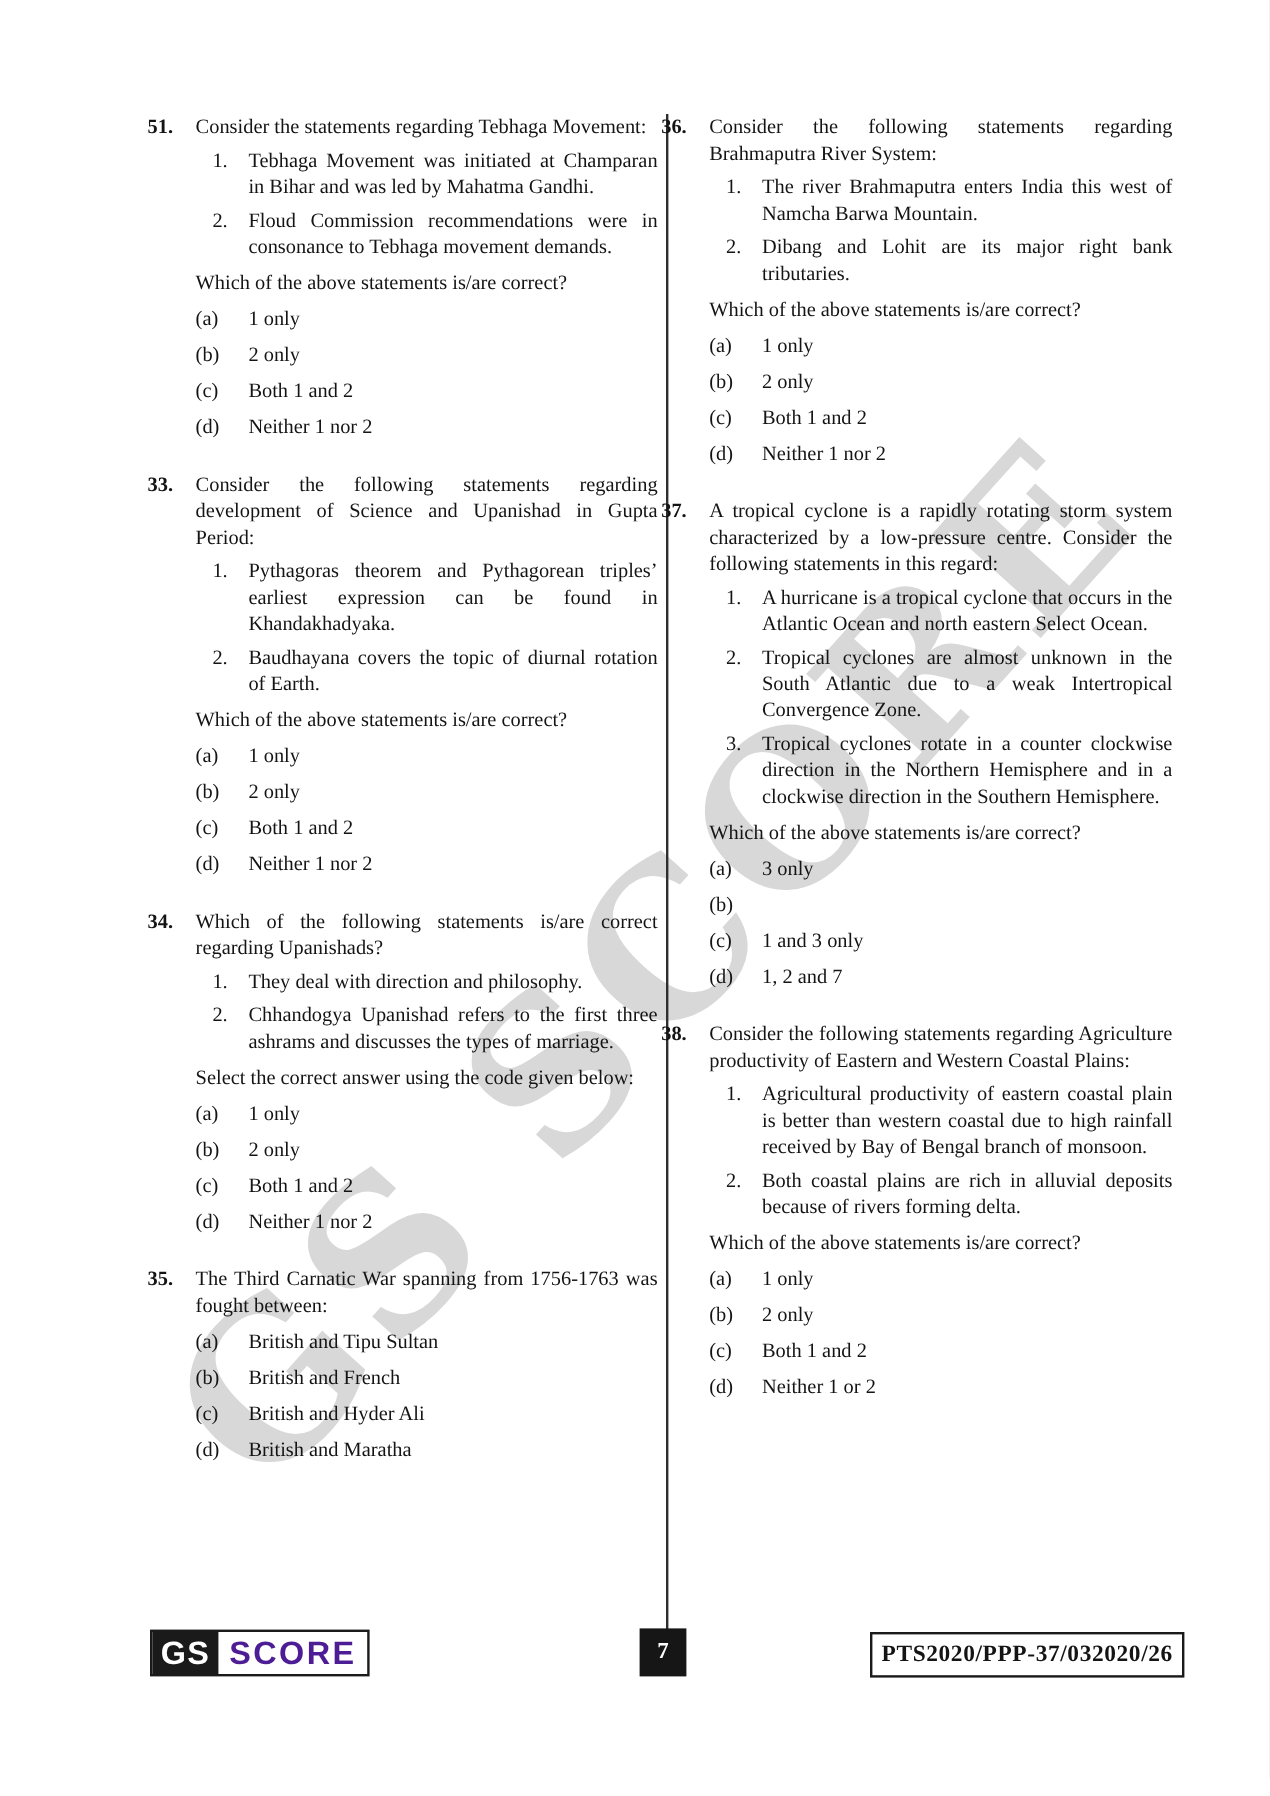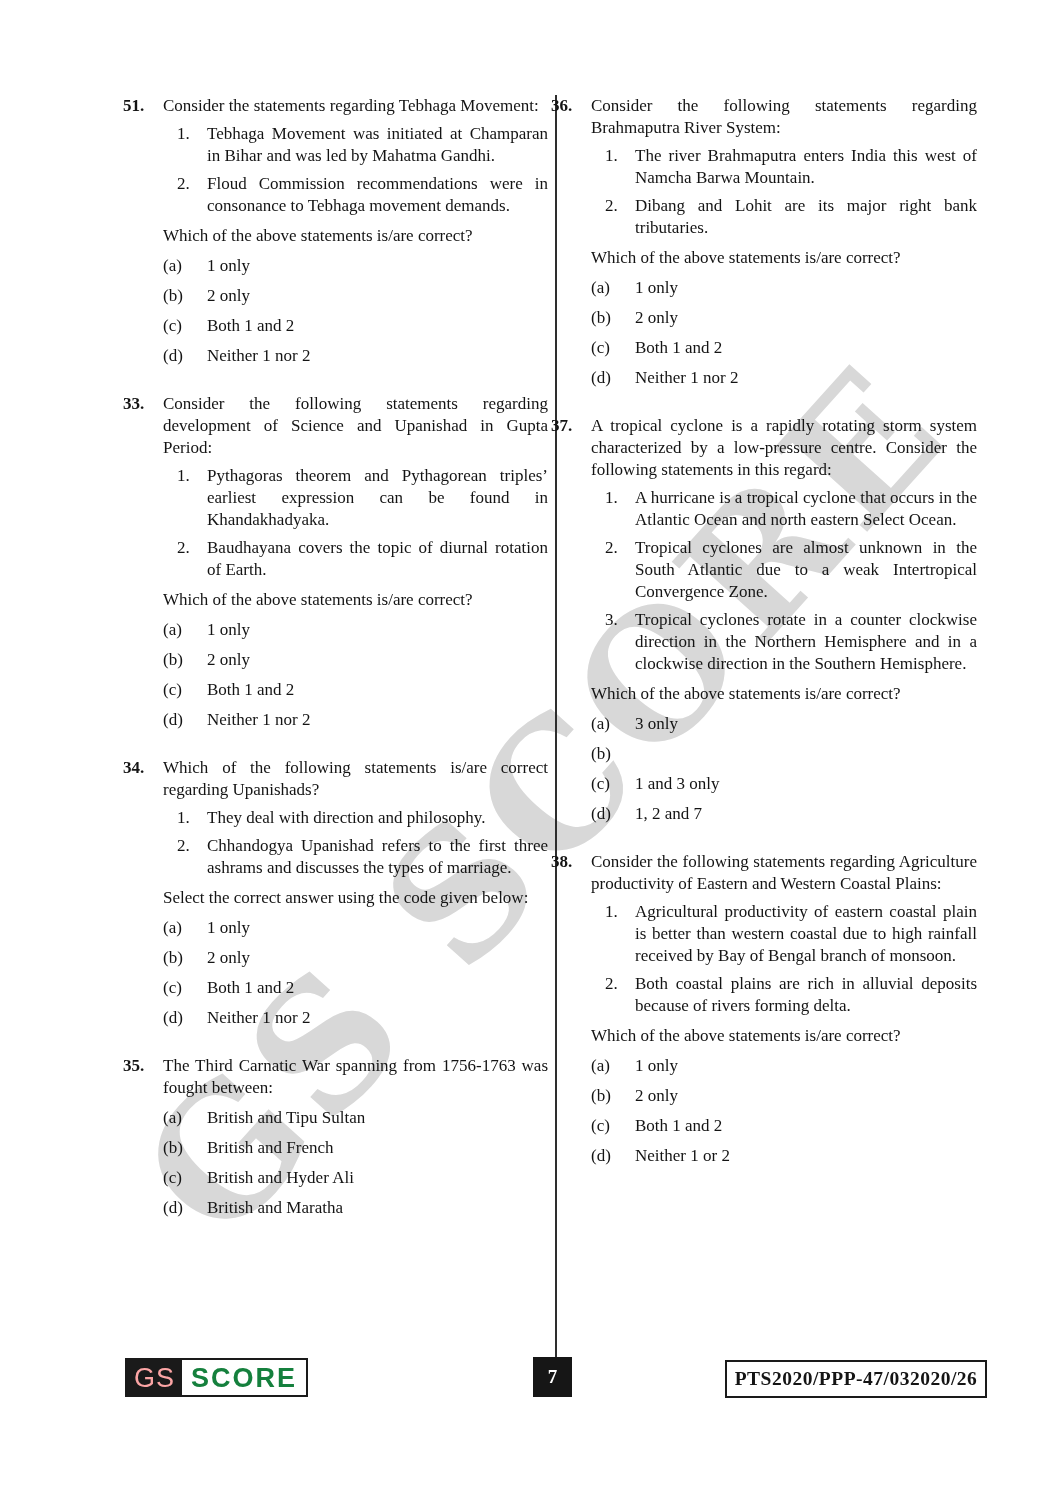--- a/index.html
+++ b/index.html
@@ -17,23 +17,23 @@
   .intro{text-align:justify;}
   .statements{margin-left:14px;margin-top:2px;}
   .statement{display:grid;grid-template-columns:30px 1fr;margin-top:6px;}
   .stext{text-align:justify;}
   .prompt{margin-top:8px;}
   .options{margin-top:2px;}
   .option{display:grid;grid-template-columns:44px 1fr;margin-top:8px;}
   
   .footer-logo{position:absolute;left:125px;top:1358px;height:39px;display:flex;align-items:stretch;
         border:2px solid #1a1a1a;background:#fff;z-index:2;box-sizing:border-box;}
-  .logo-gs{background:#1a1a1a;color:#fca5a5;display:flex;align-items:center;padding:0 7px;
-        font-family:"Liberation Sans",sans-serif;font-weight:normal;font-size:27px;letter-spacing:1px;}
-  .logo-score{display:flex;align-items:center;padding:0 9px;color:#15803d;
+  .logo-gs{background:#1a1a1a;color:#ffffff;display:flex;align-items:center;padding:0 7px;
+        font-family:"Liberation Sans",sans-serif;font-weight:bold;font-size:27px;letter-spacing:1px;}
+  .logo-score{display:flex;align-items:center;padding:0 9px;color:#4c1d95;
         font-family:"Liberation Sans",sans-serif;font-weight:bold;font-size:27px;letter-spacing:2px;}
   .page-badge{position:absolute;left:533px;top:1357px;width:39px;height:40px;background:#161616;color:#ffffff;
         display:flex;align-items:center;justify-content:center;font-weight:bold;font-size:19px;z-index:2;}
   .code-badge{position:absolute;left:725px;top:1360px;width:262px;height:38px;border:2px solid #1a1a1a;
         display:flex;align-items:center;justify-content:center;font-weight:bold;font-size:19.5px;
         letter-spacing:.5px;box-sizing:border-box;z-index:2;background:#fff;}
 </style>
 </head>
 <body>
 
@@ -292,15 +292,15 @@
       </div>
     </div>
 
   </div>
 
   <div class="footer-logo">
     <span class="logo-gs">GS</span>
     <span class="logo-score">SCORE</span>
   </div>
   <div class="page-badge">7</div>
-  <div class="code-badge">PTS2020/PPP-47/032020/26</div>
+  <div class="code-badge">PTS2020/PPP-37/032020/26</div>
 
 </div>
 
 </body></html>

